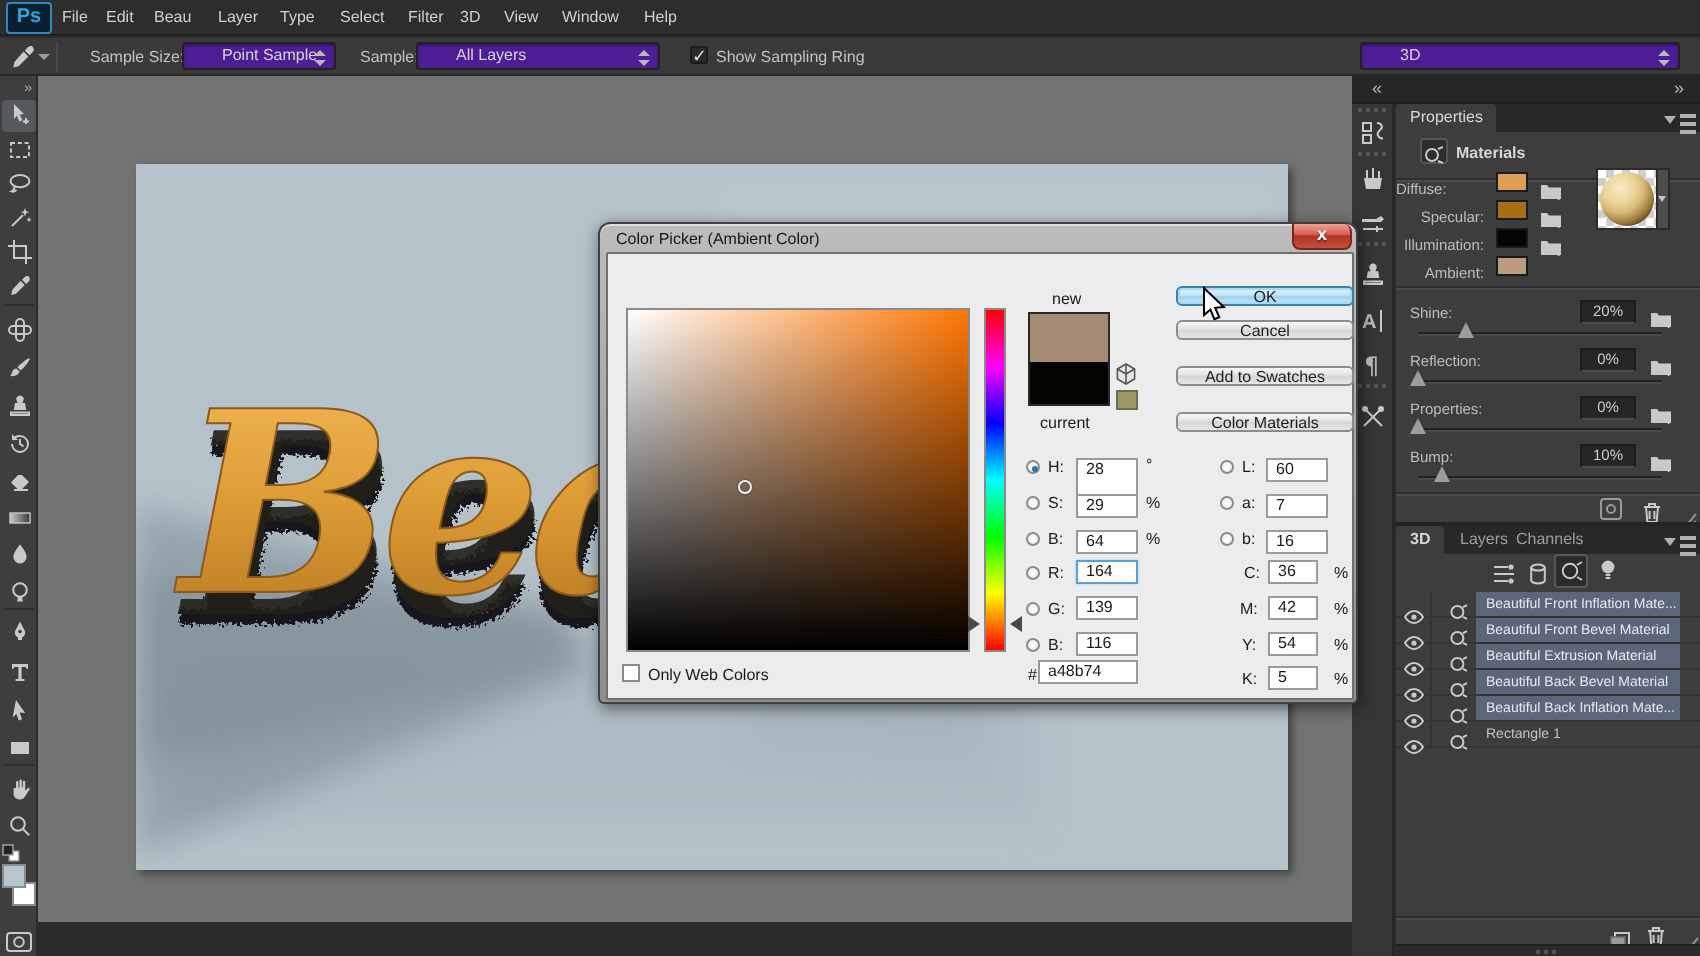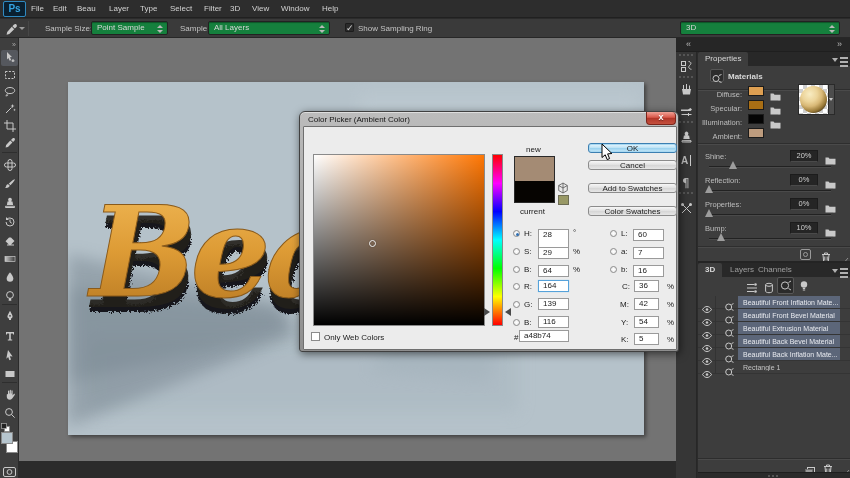--- a/index.html
+++ b/index.html
@@ -8,21 +8,21 @@
   .abs { position:absolute; }
 
   
   #menubar { left:0; top:0; width:850px; height:18px; background:#2d2d2d; border-bottom:1px solid #202020; }
   #ps-logo { left:3px; top:1px; width:23px; height:16px; background:#0a2030; border:1px solid #2f89c0; border-radius:2px; color:#34a3e0; font-size:10px; font-weight:bold; text-align:center; line-height:14px; }
   .menu-item { top:0; height:18px; line-height:18px; color:#d2d2d2; font-size:8px; }
 
   
   #optionsbar { left:0; top:19px; width:850px; height:19px; background:#3a3a3a; border-bottom:1px solid #272727; }
   .opt-label { top:4px; height:11px; line-height:11px; color:#c3c3c3; font-size:8px; }
-  .opt-select { top:2px; height:14px; background:#15803d; border:1px solid #222; border-radius:2px; color:#d6d6d6; font-size:8px; line-height:12px; padding-left:5px; box-shadow:inset 0 1px 1px rgba(0,0,0,.35); }
+  .opt-select { top:2px; height:14px; background:#4c1d95; border:1px solid #222; border-radius:2px; color:#d6d6d6; font-size:8px; line-height:12px; padding-left:19px; box-shadow:inset 0 1px 1px rgba(0,0,0,.35); }
   .spinner { position:absolute; right:4px; top:3px; width:6px; height:8px; }
   .spinner:before, .spinner:after { content:""; position:absolute; left:0; border-left:3px solid transparent; border-right:3px solid transparent; }
   .spinner:before { top:0; border-bottom:3.5px solid #b8b8b8; }
   .spinner:after { bottom:0; border-top:3.5px solid #b8b8b8; }
   .checkbox-dark { width:9px; height:9px; background:#2a2a2a; border:1px solid #1c1c1c; border-radius:1px; color:#dcdcdc; font-size:9px; line-height:8px; text-align:center; }
 
   
   #toolbar { left:0; top:38px; width:19px; height:440px; background:#3e3e3e; border-right:1px solid #2b2b2b; }
   .tool { position:absolute; left:1px; width:17px; height:16px; display:flex; align-items:center; justify-content:center; }
   .tool.selected { background:#55585e; border-radius:2px; }
@@ -390,21 +390,21 @@
       </div>
       <div class="abs" style="left:12px;top:17px;width:14px;height:13px;background:#2c2c2c;border:1px solid #555;border-radius:2px">
         <svg width="12" height="11" viewBox="0 0 12 11">
             <circle class="ic" cx="5" cy="5.5" r="3"></circle>
             <path class="ic" d="M8 2.5l2.5-1M8 8.5l2.5 1" stroke-width=".8"></path>
           </svg>
       </div>
       <span class="abs" style="left:30px;top:20px;font-size:8px;font-weight:bold;color:#d8d8d8">Materials</span>
       <div class="divider" style="top:37px"></div>
 
-      <div class="prop-label" style="left:0;top:38px;width:44px;text-align:right">Diffuse:</div>
+      <div class="prop-label" style="left:0;top:38px;width:44px;text-align:left">Diffuse:</div>
       <div class="mat-swatch" style="top: 34px; background: rgb(221, 159, 82);"></div>
       <div class="folder-icon" style="left:72px;top:35px">
         <svg width="11" height="9" viewBox="0 0 11 9">
             <path class="icf" d="M.5 1.5h3l1 1.2h6V8.5H.5z"></path>
             <path d="M9 8.5l1.5 1.5" stroke="#bdbdbd" stroke-width=".8"></path>
           </svg>
       </div>
       <div class="prop-label" style="left:0;top:52px;width:44px;text-align:right">Specular:</div>
       <div class="mat-swatch" style="top: 48px; background: rgb(168, 110, 20);"></div>
       <div class="folder-icon" style="left:72px;top:49px">
@@ -659,21 +659,21 @@
             <path d="M6 1l4.3 2.5v5L6 11 1.7 8.5v-5z" fill="#e8e8e8" stroke="#555" stroke-width=".8"></path>
             <path d="M6 1v5m0 0L1.7 3.5M6 6l4.3-2.5M6 11V6" fill="none" stroke="#555" stroke-width=".8"></path>
           </svg>
       </div>
       <div id="gamut-chip" class="abs" style="background: rgb(153, 153, 102);"></div>
       <span class="dlg-label" style="left:216px;top:80px">current</span>
 
       <div class="win-btn default" style="top:16px">OK</div>
       <div class="win-btn" style="top:33px">Cancel</div>
       <div class="win-btn" style="top:56px">Add to Swatches</div>
-      <div class="win-btn" style="top:79px">Color Swatches</div>
+      <div class="win-btn" style="top:79px">Color Materials</div>
 
       <div class="radio checked abs" style="left:209px;top:103px"></div>
       <span class="dlg-label" style="left:220px;top:102px">H:</span>
       <div class="num-field abs" style="left:234px;top:102px;width:31px;height:28px">28</div>
       <span class="dlg-unit" style="left:269px;top:101px">°</span>
       <div class="radio abs" style="left:209px;top:121px"></div>
       <span class="dlg-label" style="left:220px;top:120px">S:</span>
       <div class="num-field abs" style="left:234px;top:120px;width:31px;height:12px">29</div>
       <span class="dlg-unit" style="left:269px;top:120px">%</span>
       <div class="radio abs" style="left:209px;top:139px"></div>

